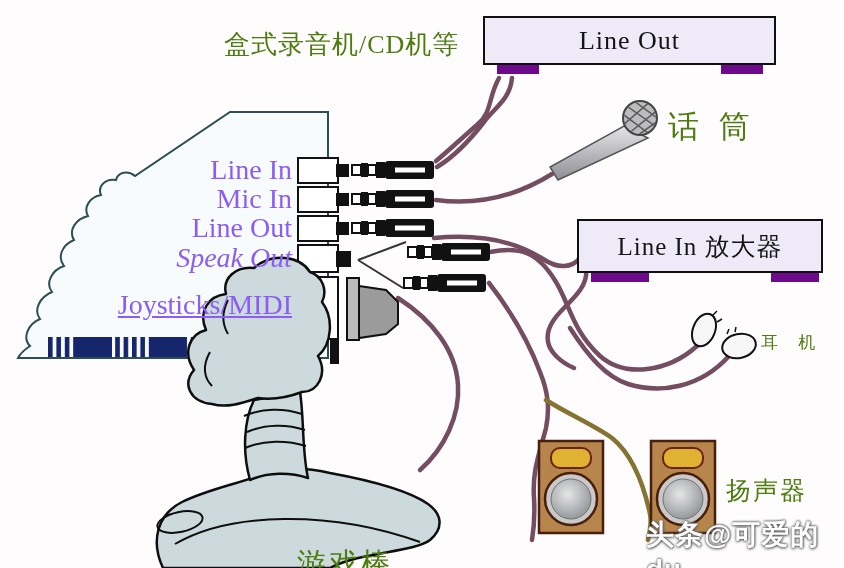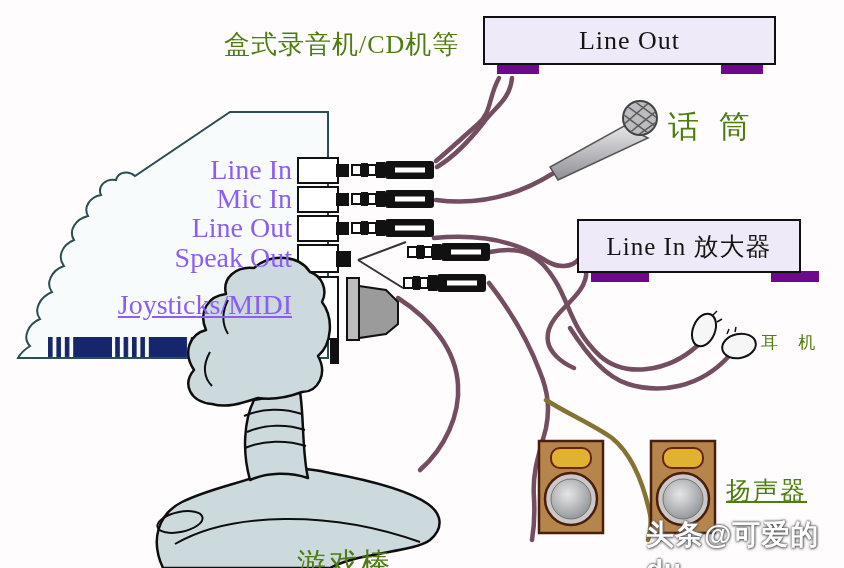--- a/index.html
+++ b/index.html
@@ -165,30 +165,30 @@
   <div class="txt cn" style="left:224px;top:27px;font-size:26px;letter-spacing:1px;">盒式录音机/CD机等</div>
 
   <div class="foot" style="left:497px;top:63px;width:42px;"></div>
   <div class="foot" style="left:721px;top:63px;width:42px;"></div>
   <div class="devbox" style="left:483px;top:16px;width:293px;height:49px;">
     <span>Line Out</span>
   </div>
 
   <div class="foot" style="left:591px;top:271px;width:58px;"></div>
   <div class="foot" style="left:771px;top:271px;width:48px;"></div>
-  <div class="devbox" style="left:577px;top:219px;width:224px;height:54px;font-size:25px;">
+  <div class="devbox" style="left:577px;top:219px;width:246px;height:54px;font-size:25px;">
     <span>Line In 放大器</span>
   </div>
 
   <div class="portlabel" style="top:155px;">Line In</div>
   <div class="portlabel" style="top:184px;">Mic In</div>
   <div class="portlabel" style="top:213px;">Line Out</div>
-  <div class="portlabel" style="top:243px;">Speak Out</div>
+  <div class="portlabel" style="top:243px;font-style:italic;">Speak Out</div>
   <div class="portlabel" style="top:290px;text-decoration:underline;">Joysticks/MIDI</div>
 
   <div class="txt cn" style="left:668px;top:106px;font-size:31px;letter-spacing:6px;">话 筒</div>
   <div class="txt cn" style="left:761px;top:331px;font-size:17px;letter-spacing:8px;">耳 机</div>
-  <div class="txt cn" style="left:726px;top:474px;font-size:25px;letter-spacing:2px;text-decoration:underline;">扬声器</div>
+  <div class="txt cn" style="left:726px;top:474px;font-size:25px;letter-spacing:2px;">扬声器</div>
   <div class="txt cn" style="left:297px;top:544px;font-size:29px;letter-spacing:3px;">游戏棒</div>
 
   <div class="watermark" style="left:646px;top:516px;">头条@可爱的du</div>
 
 </div>
 
 </body></html>

